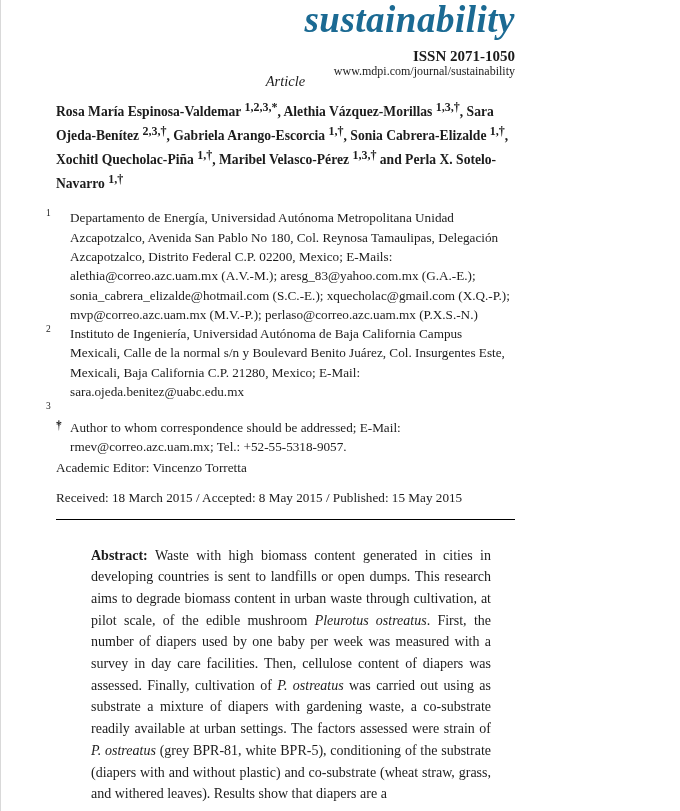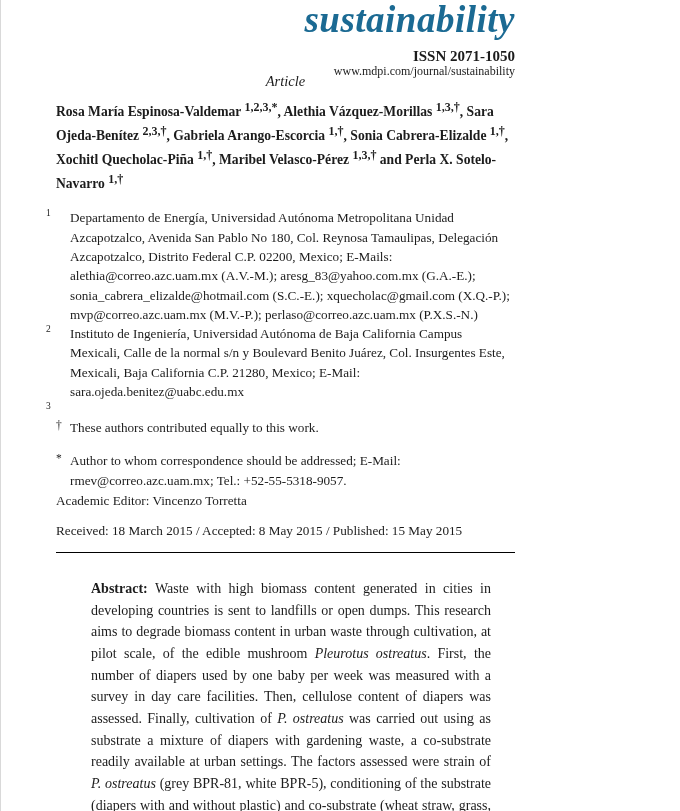--- a/index.html
+++ b/index.html
@@ -69,21 +69,21 @@
 
   <p class="authors" style="margin-bottom:0;"><span>Rosa María Espinosa-Valdemar </span><span class="sup">1,2,3,*</span>, <span>Alethia Vázquez-Morillas </span><span class="sup">1,3,†</span>, <span>Sara Ojeda-Benítez </span><span class="sup">2,3,†</span>, <span>Gabriela Arango-Escorcia </span><span class="sup">1,†</span>, <span>Sonia Cabrera-Elizalde </span><span class="sup">1,†</span>, <span>Xochitl Quecholac-Piña </span><span class="sup">1,†</span>, <span>Maribel Velasco-Pérez </span><span class="sup">1,3,†</span> and <span>Perla X. Sotelo-Navarro </span><span class="sup">1,†</span></p>
 
   <div class="affs">
       <div class="aff"><span class="num">1</span><span>Departamento de Energía, Universidad Autónoma Metropolitana Unidad Azcapotzalco, Avenida San Pablo No 180, Col. Reynosa Tamaulipas, Delegación Azcapotzalco, Distrito Federal C.P. 02200, Mexico; E-Mails: alethia@correo.azc.uam.mx (A.V.-M.); aresg_83@yahoo.com.mx (G.A.-E.); sonia_cabrera_elizalde@hotmail.com (S.C.-E.); xquecholac@gmail.com (X.Q.-P.); mvp@correo.azc.uam.mx (M.V.-P.); perlaso@correo.azc.uam.mx (P.X.S.-N.)</span></div>
       <div class="aff"><span class="num">2</span><span>Instituto de Ingeniería, Universidad Autónoma de Baja California Campus Mexicali, Calle de la normal s/n y Boulevard Benito Juárez, Col. Insurgentes Este, Mexicali, Baja California C.P. 21280, Mexico; E-Mail: sara.ojeda.benitez@uabc.edu.mx</span></div>
       <div class="aff"><span class="num">3</span></div>
     </div>
 
   <div class="notes">
-      <div class="note first"><span class="sym">†</span><span>These authors contributed equally to this work.</span></div>
+      <div class="note first"><span class="sym">†</span></div>
       <div class="note"><span class="sym">*</span><span>Author to whom correspondence should be addressed; E-Mail: rmev@correo.azc.uam.mx; Tel.: +52-55-5318-9057.</span></div>
     </div>
 
   <div class="editor">Academic Editor: Vincenzo Torretta</div>
 
   <div class="dates">Received: 18 March 2015 / Accepted: 8 May 2015 / Published: 15 May 2015</div>
 
   <hr class="rule">
 
   <p class="abstract" style="margin-bottom:0;"><span class="label">Abstract:</span><span><span> Waste with high biomass content generated in cities in developing countries is sent to landfills or open dumps. This research aims to degrade biomass content in urban waste through cultivation, at pilot scale, of the edible mushroom </span><span class="it">Pleurotus ostreatus</span><span>. First, the number of diapers used by one baby per week was measured with a survey in day care facilities. Then, cellulose content of diapers was assessed. Finally, cultivation of </span><span class="it">P. ostreatus</span><span> was carried out using as substrate a mixture of diapers with gardening waste, a co-substrate readily available at urban settings. The factors assessed were strain of </span><span class="it">P. ostreatus</span><span> (grey BPR-81, white BPR-5), conditioning of the substrate (diapers with and without plastic) and co-substrate (wheat straw, grass, and withered leaves). Results show that diapers are a</span></span></p>

